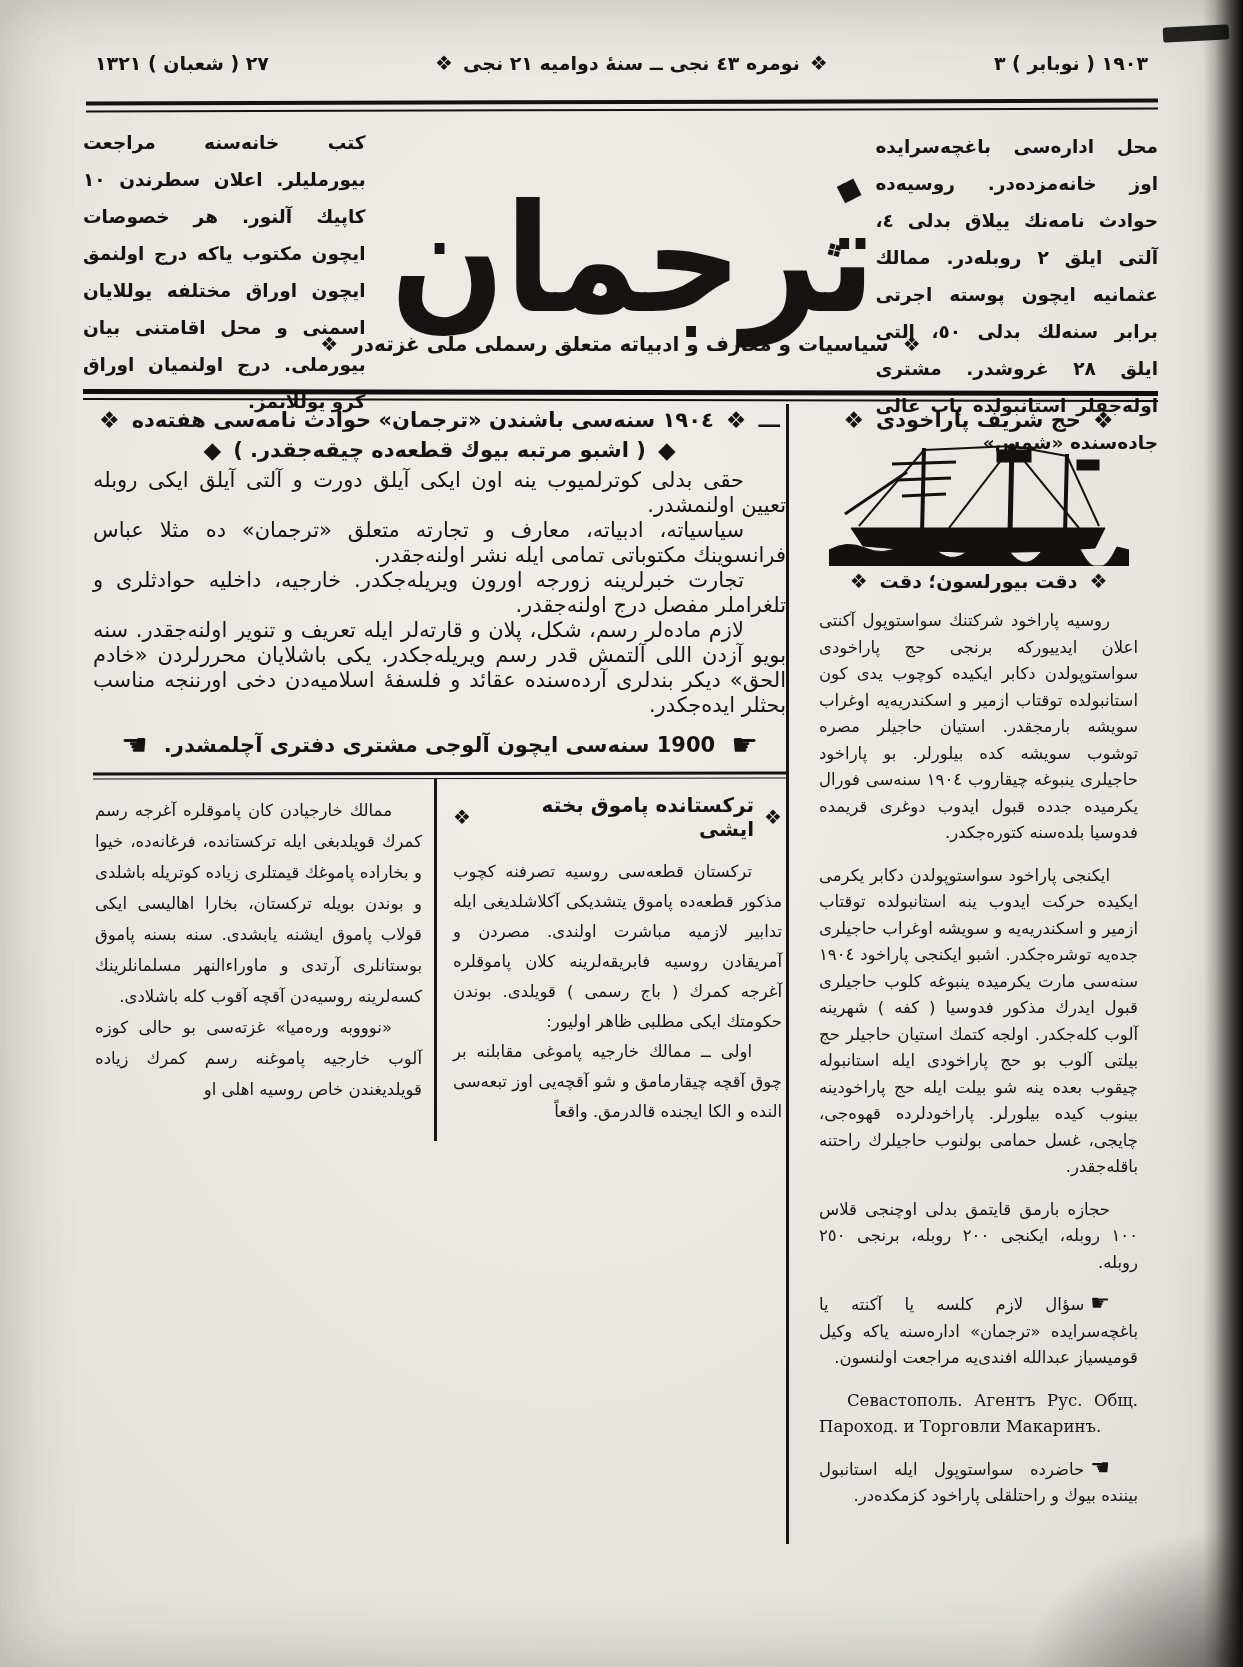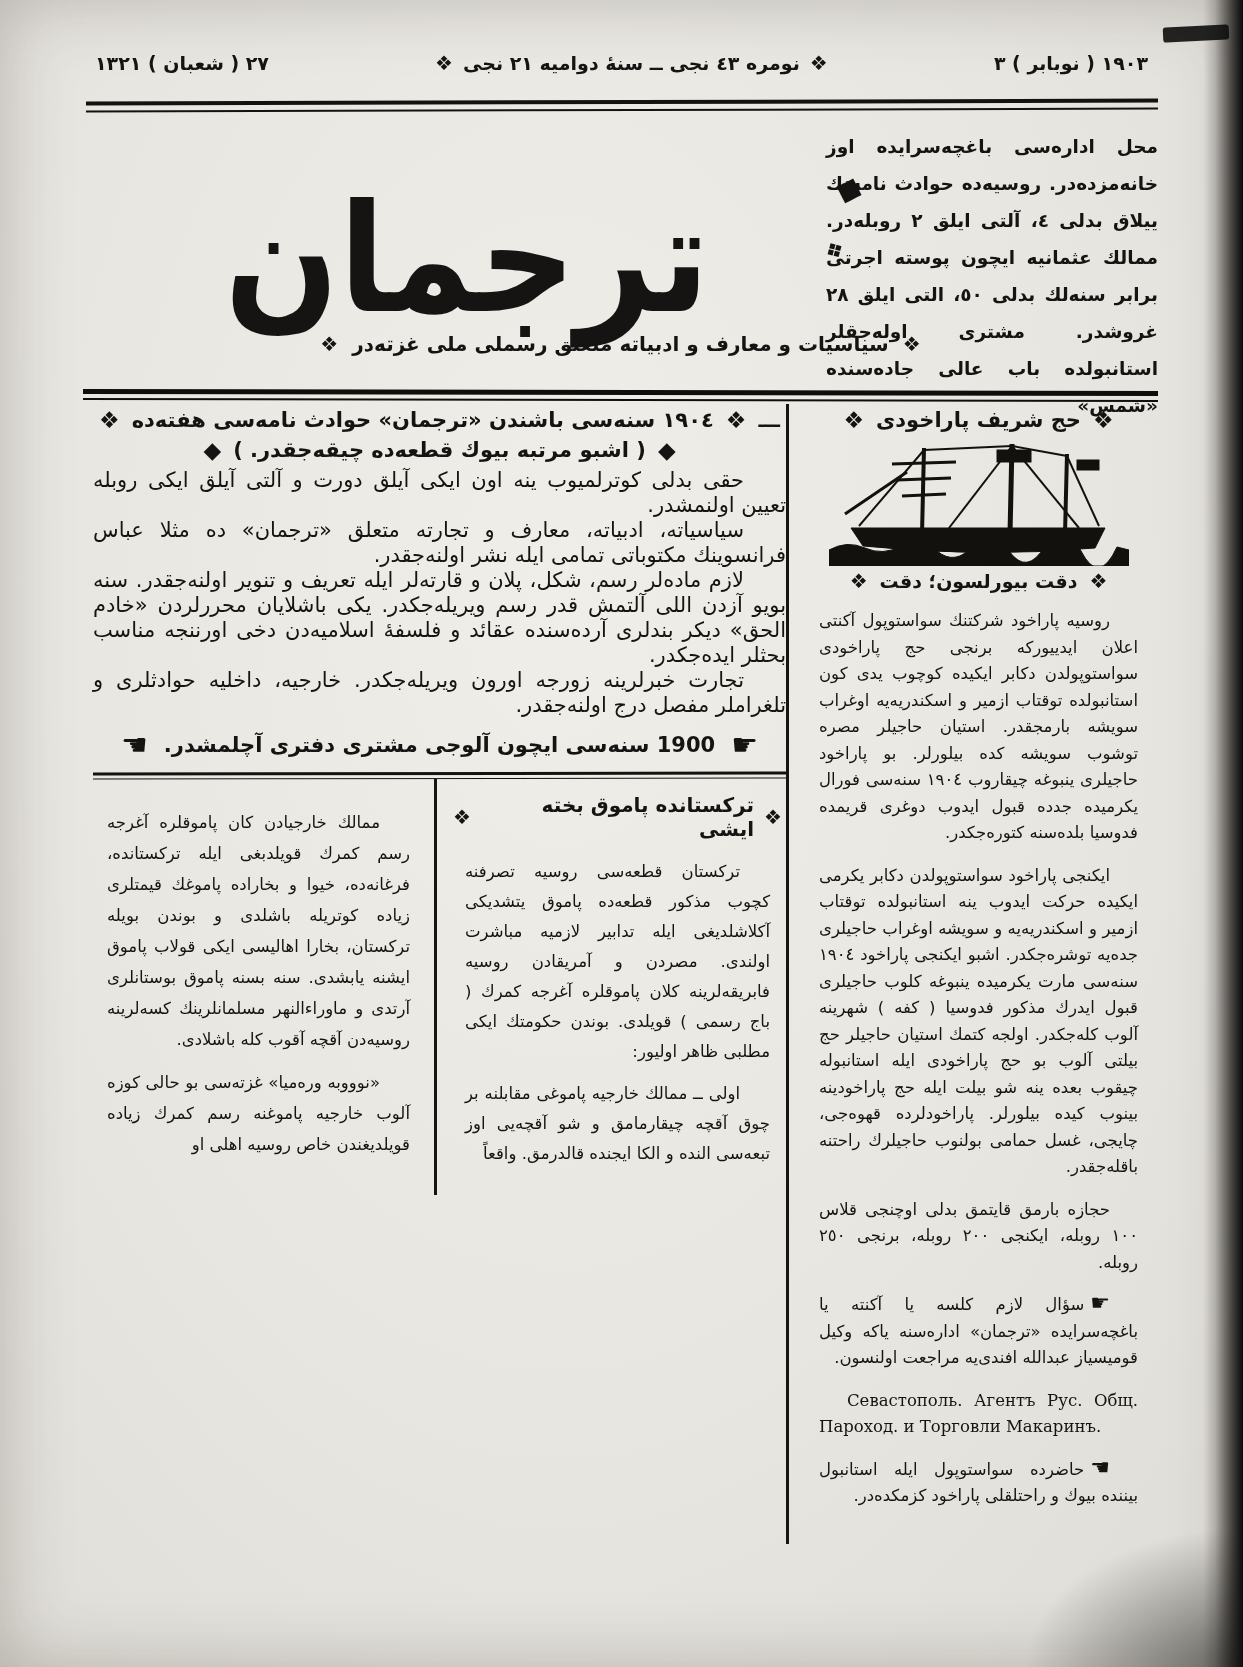--- a/index.html
+++ b/index.html
@@ -41,21 +41,21 @@
   .ann-foot{display:flex;justify-content:center;align-items:center;gap:16px;
     font-size:21px;font-weight:bold;margin:12px 0 4px;}
   .hand{font-size:30px;line-height:1;}
   .rule-small{height:3px;border-top:3px solid #141210;border-bottom:1px solid #141210;
     margin:12px 0 0;transform:rotate(-.1deg);}
   .bottom-cols{display:flex;align-items:flex-start;}
   .cot-mid{width:352px;border-left:3px solid #171511;padding:8px 4px 14px 16px;box-sizing:border-box;}
   .cot-left{flex:1;padding:16px 12px 0 2px;}
   .cot-head{display:flex;justify-content:center;align-items:center;gap:10px;
     font-size:20px;font-weight:bold;margin:6px 0 16px;}
-  .cot-mid p,.cot-left p{font-size:16.5px;line-height:30px;margin:12px;text-align:justify;text-indent:30px;}
+  .cot-mid p,.cot-left p{font-size:16.5px;line-height:30px;margin:0;text-align:justify;text-indent:30px;}
   .cot-left p{line-height:31px;}
   
   .ship{display:block;margin:6px auto 4px;}
   .attn{display:flex;justify-content:center;align-items:center;gap:12px;
     font-size:19px;font-weight:bold;margin:2px 0 8px;}
   .hajj-col p{font-size:16.5px;line-height:26.5px;margin:16px;text-align:justify;text-indent:28px;}
   .hand-inline{font-size:22px;line-height:1;margin-left:6px;}
   .russian{direction:ltr;text-align:left;font-family:"DejaVu Serif",serif;font-weight:normal;
     font-size:15.5px;line-height:24px;margin:6px 0 4px;text-indent:22px;}
   
@@ -81,20 +81,21 @@
     </span>
     <span>٢٧ ( شعبان ) ١٣٢١</span>
   </div>
   <div class="rule-top"></div>
 
   <div class="masthead">
     <div class="m-notice m-right">محل اداره‌سى باغچه‌سرايده اوز خانه‌مزده‌در. روسيه‌ده حوادث نامه‌نك ييلاق بدلى ٤، آلتى ايلق ٢ روبله‌در. ممالك عثمانيه ايچون پوسته اجرتى برابر سنه‌لك بدلى ٥٠، التى ايلق ٢٨ غروشدر. مشترى اوله‌جقلر استانبولده باب عالى جاده‌سنده «شمس»</div>
     <div class="m-center">
       <div class="title">ترجمان</div>
     </div>
+    <div class="m-notice m-left">كتب خانه‌سنه مراجعت بيورمليلر. اعلان سطرندن ١٠ كاپيك آلنور. هر خصوصات ايچون مكتوب ياكه درج اولنمق ايچون اوراق مختلفه يوللايان اسمنى و محل اقامتنى بيان بيورملى. درج اولنميان اوراق كرو يوللانمز.</div>
   </div>
   <span class="orn-a">◆</span>
   <span class="orn-b">❖</span>
 
   <div class="subtitle">
     <span class="orn">❖</span>
     <span>سياسيات و معارف و ادبياته متعلق رسملى ملى غزته‌در</span>
     <span class="orn">❖</span>
   </div>
   <div class="rule-mid"></div>
@@ -152,22 +153,22 @@
           <span>١٩٠٤ سنه‌سى باشندن «ترجمان» حوادث نامه‌سى هفته‌ده</span>
           <span class="orn">❖</span>
         </div>
         <div class="head-row">
           <span class="orn">◆</span>
           <span>( اشبو مرتبه بيوك قطعه‌ده چيقه‌جقدر. )</span>
           <span class="orn">◆</span>
         </div>
         <p>حقى بدلى كوترلميوب ينه اون ايكى آيلق دورت و آلتى آيلق ايكى روبله تعيين اولنمشدر.</p>
         <p>سياسياته، ادبياته، معارف و تجارته متعلق «ترجمان» ده مثلا عباس فرانسوينك مكتوباتى تمامى ايله نشر اولنه‌جقدر.</p>
+        <p>تجارت خبرلرينه زورجه اورون ويريله‌جكدر. خارجيه، داخليه حوادثلرى و تلغراملر مفصل درج اولنه‌جقدر.</p>
         <p>لازم ماده‌لر رسم، شكل، پلان و قارته‌لر ايله تعريف و تنوير اولنه‌جقدر. سنه بويو آزدن اللى آلتمش قدر رسم ويريله‌جكدر. يكى باشلايان محررلردن «خادم الحق» ديكر بندلرى آرده‌سنده عقائد و فلسفهٔ اسلاميه‌دن دخى اورننجه مناسب بحثلر ايده‌جكدر.</p>
-        <p>تجارت خبرلرينه زورجه اورون ويريله‌جكدر. خارجيه، داخليه حوادثلرى و تلغراملر مفصل درج اولنه‌جقدر.</p>
         <div class="ann-foot">
           <span class="hand">☛</span>
           <span>1900 سنه‌سى ايچون آلوجى مشترى دفترى آچلمشدر.</span>
           <span class="hand">☚</span>
         </div>
       </div>
 
       <div class="rule-small"></div>
 
       <div class="bottom-cols">

